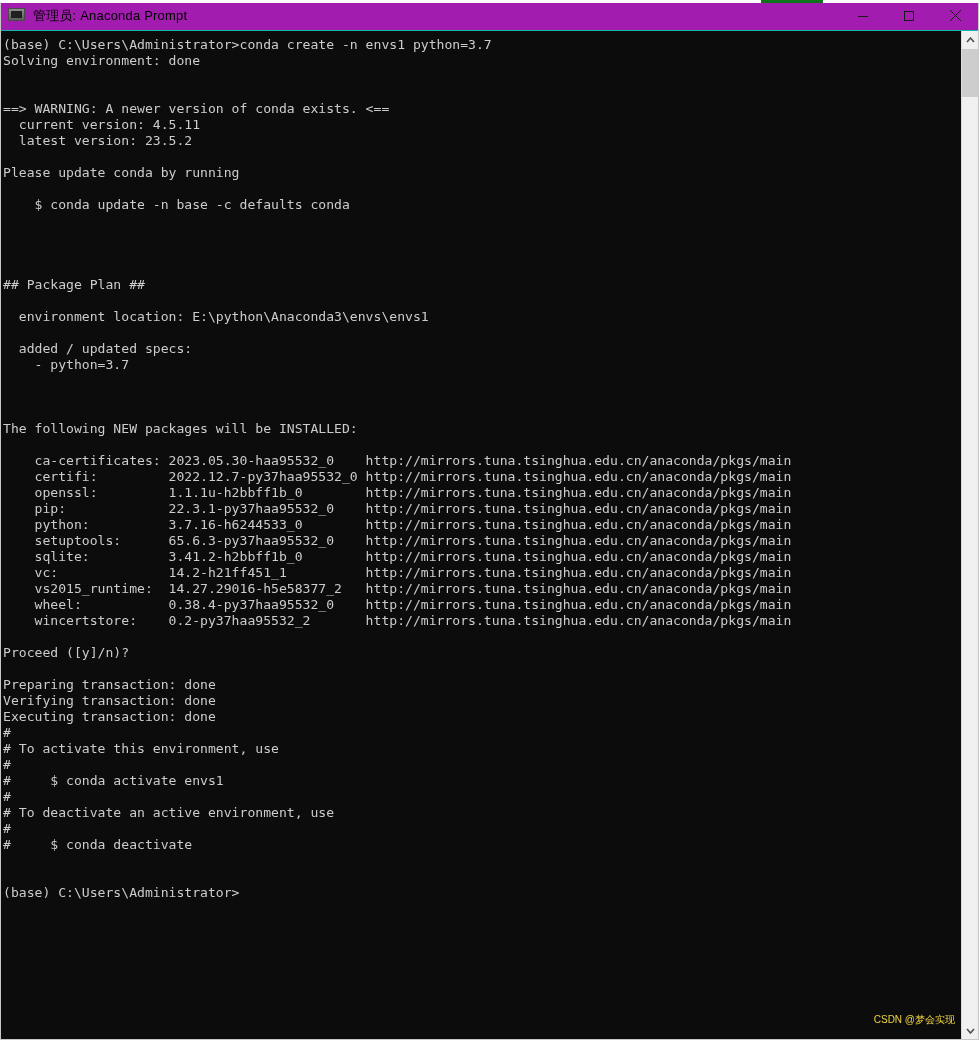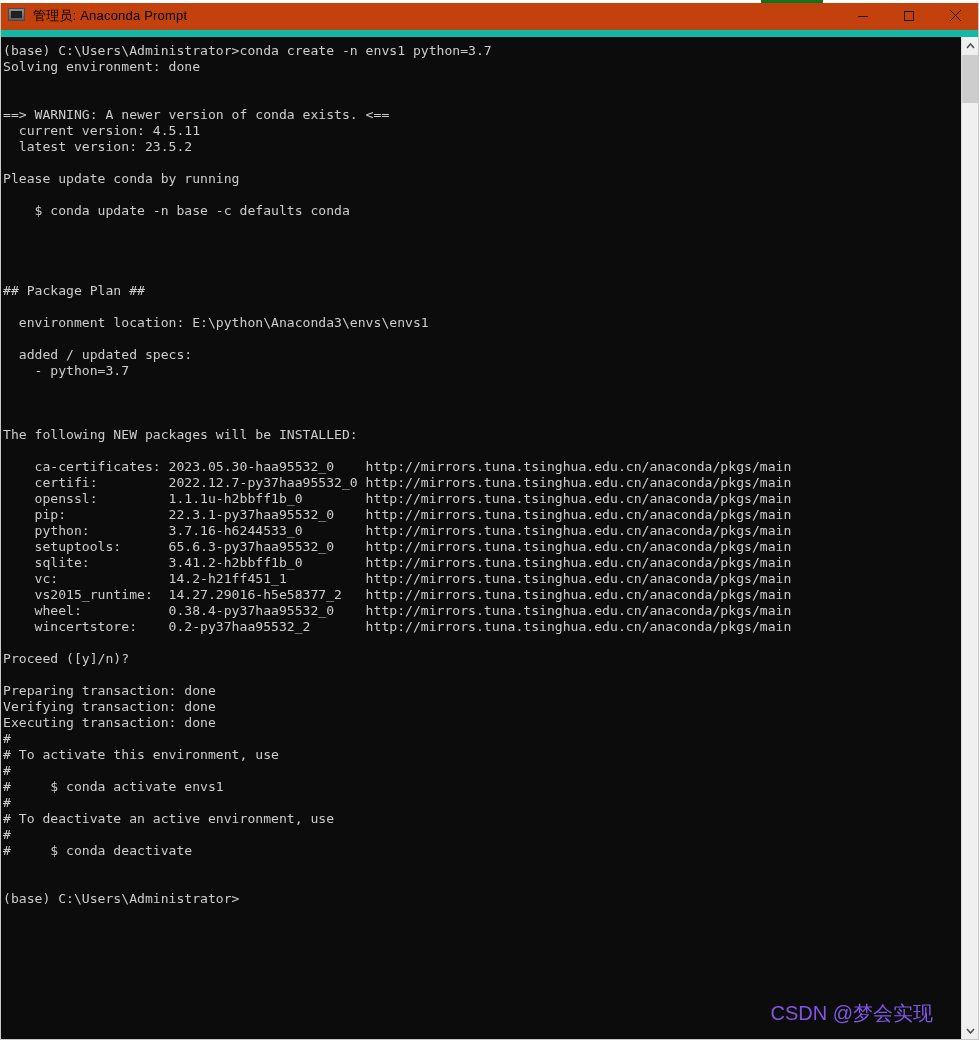--- a/index.html
+++ b/index.html
@@ -43,25 +43,25 @@
     border: 1px solid #c8c8c8;
     background: #0c0c0c;
     display: flex;
     flex-direction: column;
   }
 
   
   #titlebar {
     height: 29px;
     min-height: 29px;
-    background: #c2410c;
+    background: #a21caf;
     display: flex;
     align-items: center;
     position: relative;
-    border-bottom: 7px solid #14b8a6;
+    border-bottom: 1px solid #14b8a6;
   }
   #app-icon {
     width: 17px;
     height: 15px;
     margin-left: 7px;
     margin-right: 8px;
     flex: 0 0 auto;
     position: relative;
   }
   #app-icon .mon {
@@ -126,25 +126,25 @@
     line-height: 16px;
     color: #cccccc;
     white-space: pre;
     letter-spacing: 0px;
   }
   .tline { height: 16px; }
 
   
   #watermark {
     position: absolute;
-    right: 28px;
+    right: 6px;
     bottom: 12px;
     font-family: "Liberation Sans", sans-serif;
-    font-size: 20px;
-    color: #8b5cf6;
+    font-size: 10px;
+    color: #fde047;
     opacity: 0.92;
     white-space: nowrap;
     pointer-events: none;
   }
 
   
   #scrollbar {
     width: 17px;
     min-width: 17px;
     background: #f0f0f0;

